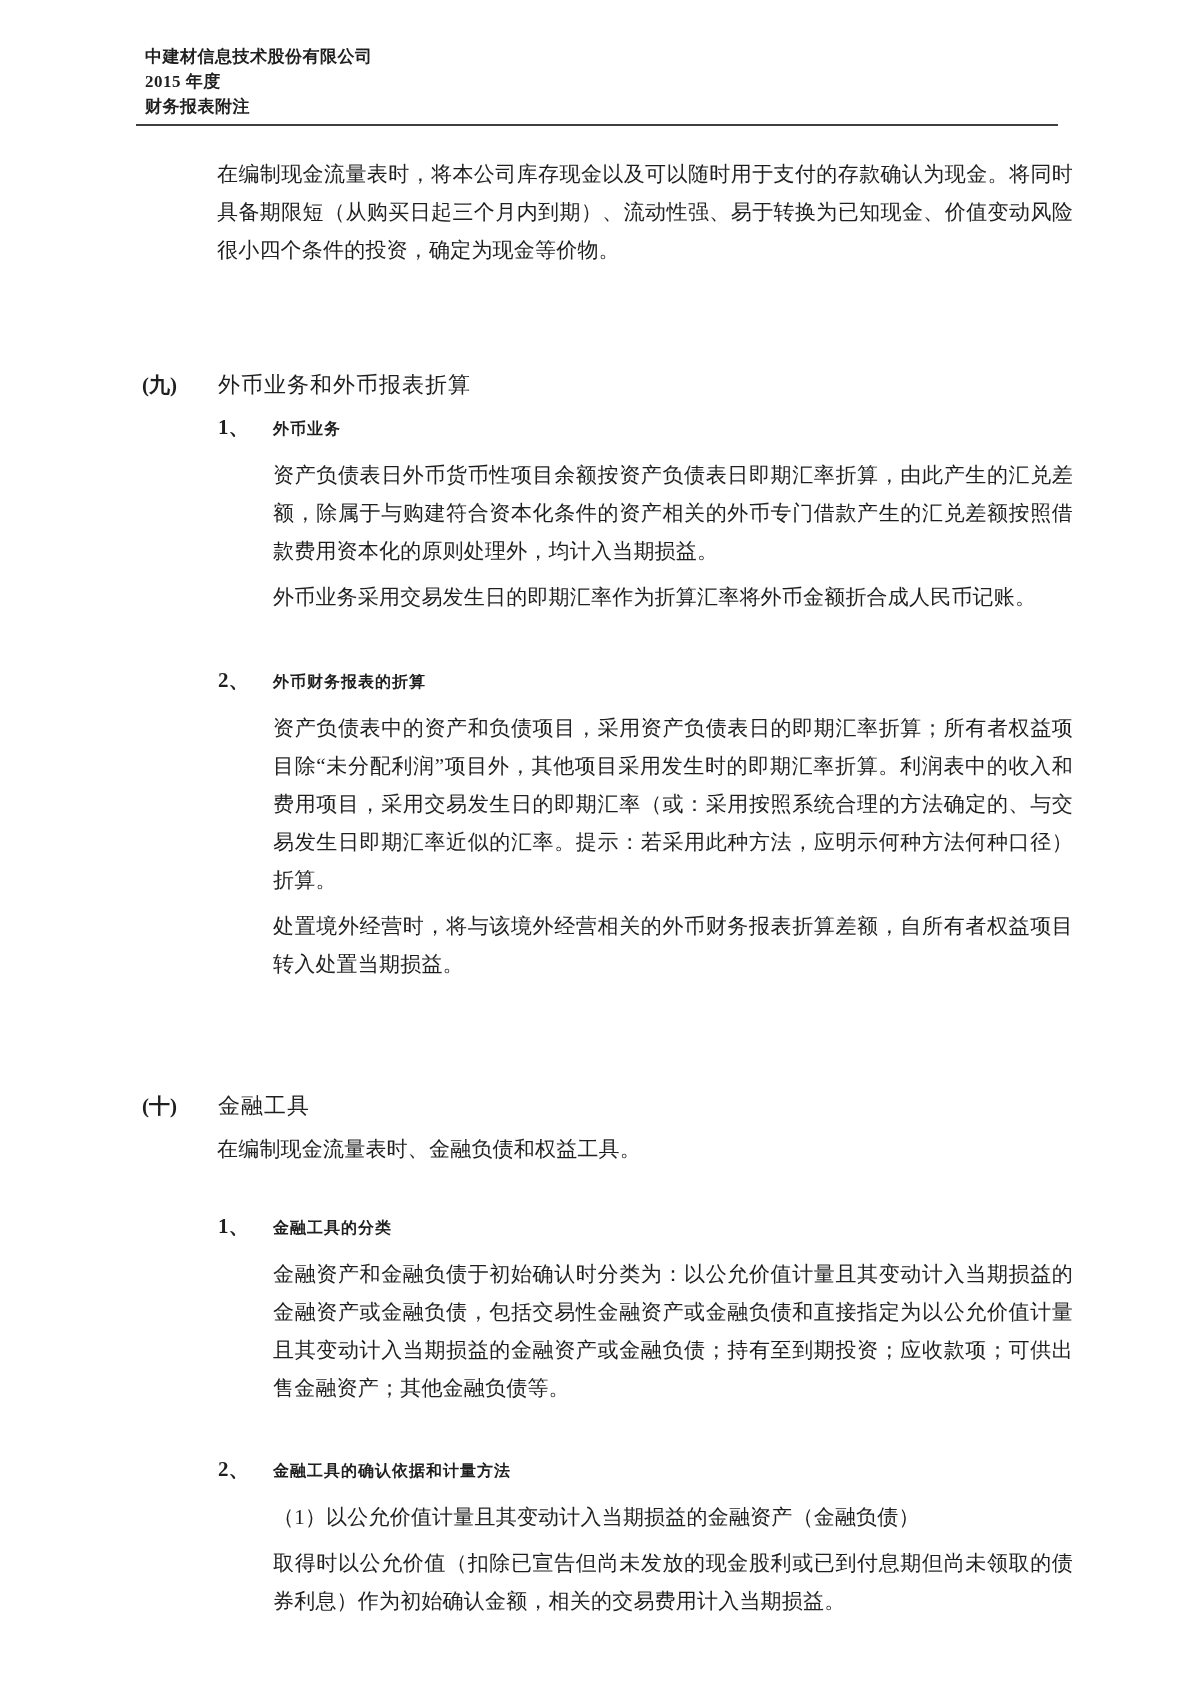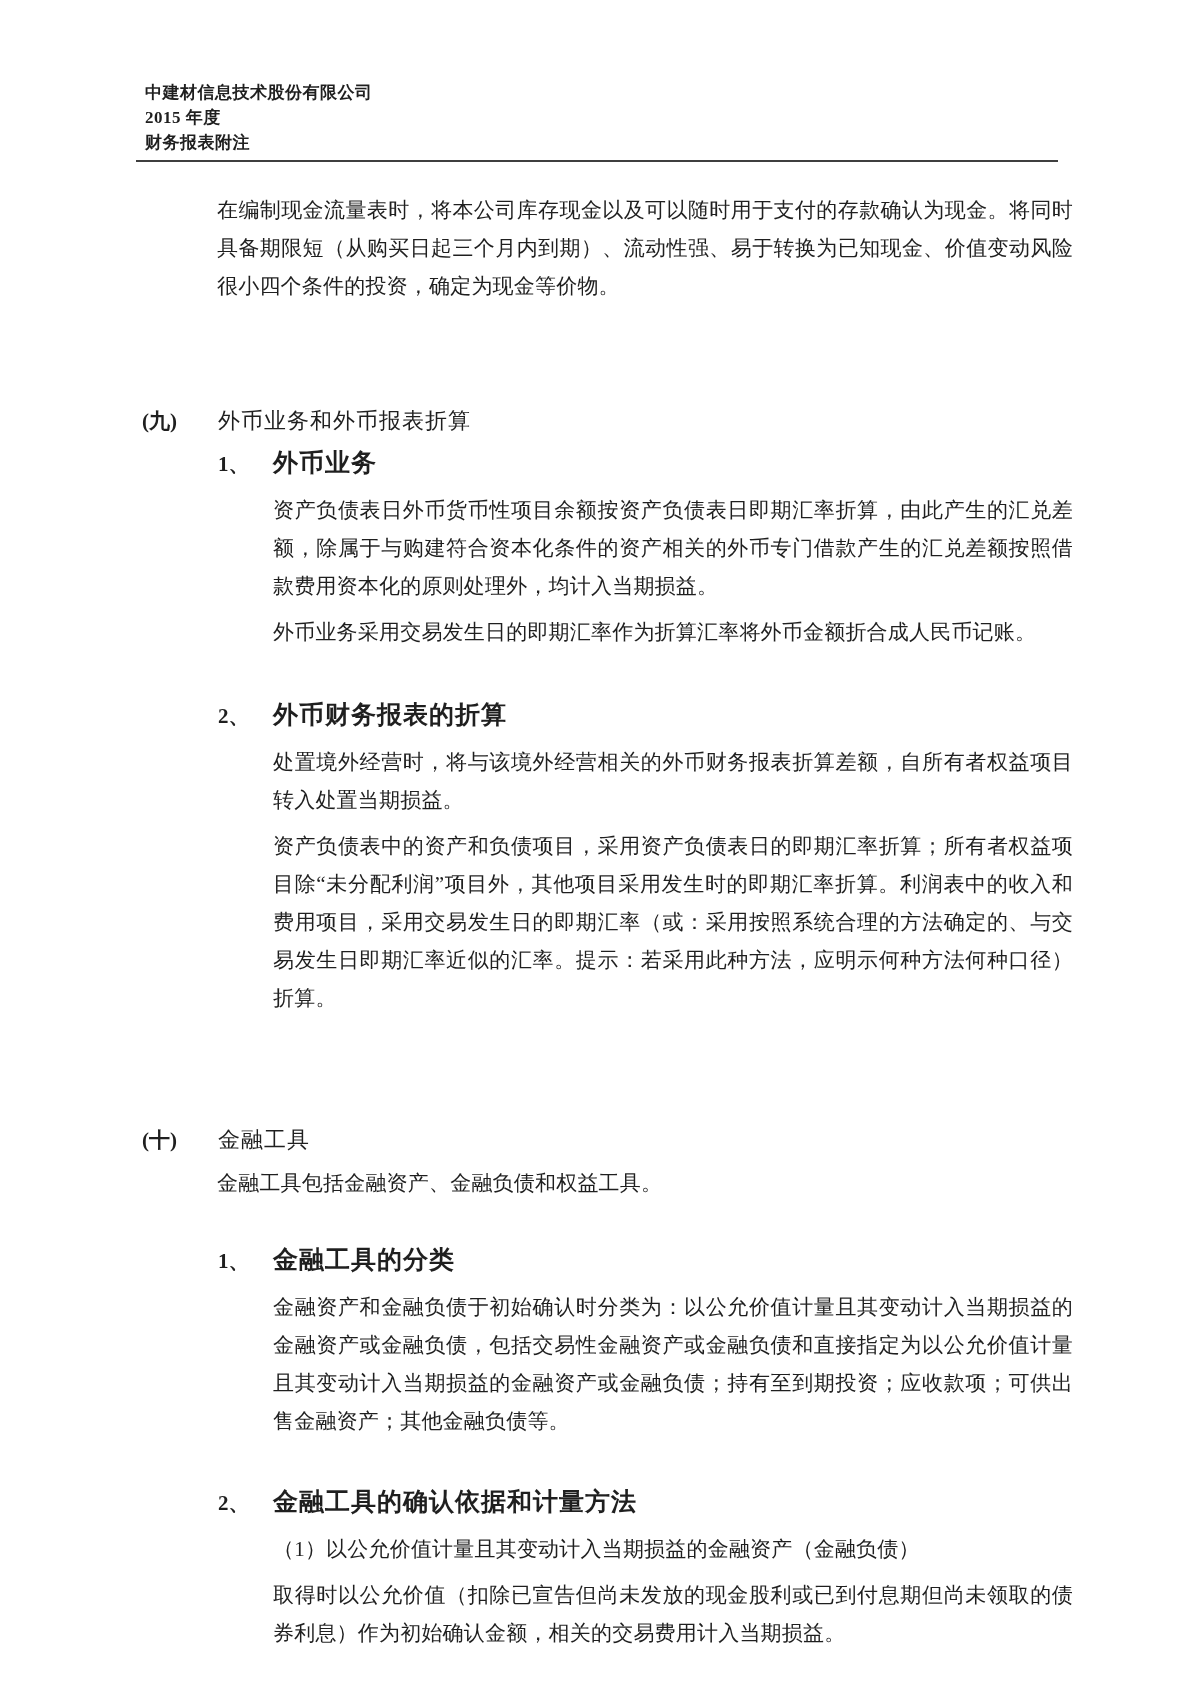--- a/index.html
+++ b/index.html
@@ -12,21 +12,21 @@
     width: 1200px;
     height: 1696px;
     margin: 0 auto;
     background: #ffffff;
     color: #1f1f1f;
     font-family: "Liberation Serif", "DejaVu Serif", serif;
     overflow: hidden;
   }
   
   .doc-header {
-    padding-top: 80px;
+    padding-top: 44px;
     margin-left: 145px;
     font-size: 17px;
     line-height: 25px;
     font-weight: 700;
     letter-spacing: 0.5px;
   }
   .header-rule {
     margin: 5px 0 0 136px;
     width: 922px;
     height: 0;
@@ -87,21 +87,21 @@
     margin-bottom: 3px;
   }
   .subsec-num {
     width: 55px;
     flex: 0 0 55px;
     font-size: 21px;
     font-weight: 700;
     font-family: "Liberation Serif", "DejaVu Serif", serif;
   }
   .subsec-title {
-    font-size: 25px;
+    font-size: 16px;
     font-weight: 700;
     font-family: Liberation Serif, serif;
     letter-spacing: 1px;
   }
   .subsec-10-1 { margin-top: 39px; }
   .subsec-10-2 { margin-top: 43px; }
   
   .page-footer {
     margin-top: 54px;
     text-align: center;
@@ -138,31 +138,31 @@
       </div>
       <p class="para level-2">资产负债表日外币货币性项目余额按资产负债表日即期汇率折算，由此产生的汇兑差额，除属于与购建符合资本化条件的资产相关的外币专门借款产生的汇兑差额按照借款费用资本化的原则处理外，均计入当期损益。</p>
       <p class="para level-2">外币业务采用交易发生日的即期汇率作为折算汇率将外币金额折合成人民币记账。</p>
     </div>
 
     <div class="subsec subsec-gap">
       <div class="subsec-head">
         <span class="subsec-num">2、</span>
         <span class="subsec-title">外币财务报表的折算</span>
       </div>
+      <p class="para level-2">资产负债表中的资产和负债项目，采用资产负债表日的即期汇率折算；所有者权益项目除“未分配利润”项目外，其他项目采用发生时的即期汇率折算。利润表中的收入和费用项目，采用交易发生日的即期汇率（或：采用按照系统合理的方法确定的、与交易发生日即期汇率近似的汇率。提示：若采用此种方法，应明示何种方法何种口径）折算。</p>
       <p class="para level-2">处置境外经营时，将与该境外经营相关的外币财务报表折算差额，自所有者权益项目转入处置当期损益。</p>
-      <p class="para level-2">资产负债表中的资产和负债项目，采用资产负债表日的即期汇率折算；所有者权益项目除“未分配利润”项目外，其他项目采用发生时的即期汇率折算。利润表中的收入和费用项目，采用交易发生日的即期汇率（或：采用按照系统合理的方法确定的、与交易发生日即期汇率近似的汇率。提示：若采用此种方法，应明示何种方法何种口径）折算。</p>
     </div>
   </section>
 
   <section class="section-10">
     <div class="sec-head">
       <span class="sec-label">(十)</span>
       <span class="sec-title">金融工具</span>
     </div>
-    <p class="para level-1 sec-intro">金融工具包括金融资产、金融负债和权益工具。</p>
+    <p class="para level-1 sec-intro">在编制现金流量表时、金融负债和权益工具。</p>
 
     <div class="subsec subsec-10-1">
       <div class="subsec-head">
         <span class="subsec-num">1、</span>
         <span class="subsec-title">金融工具的分类</span>
       </div>
       <p class="para level-2">金融资产和金融负债于初始确认时分类为：以公允价值计量且其变动计入当期损益的金融资产或金融负债，包括交易性金融资产或金融负债和直接指定为以公允价值计量且其变动计入当期损益的金融资产或金融负债；持有至到期投资；应收款项；可供出售金融资产；其他金融负债等。</p>
     </div>
 
     <div class="subsec subsec-10-2">

